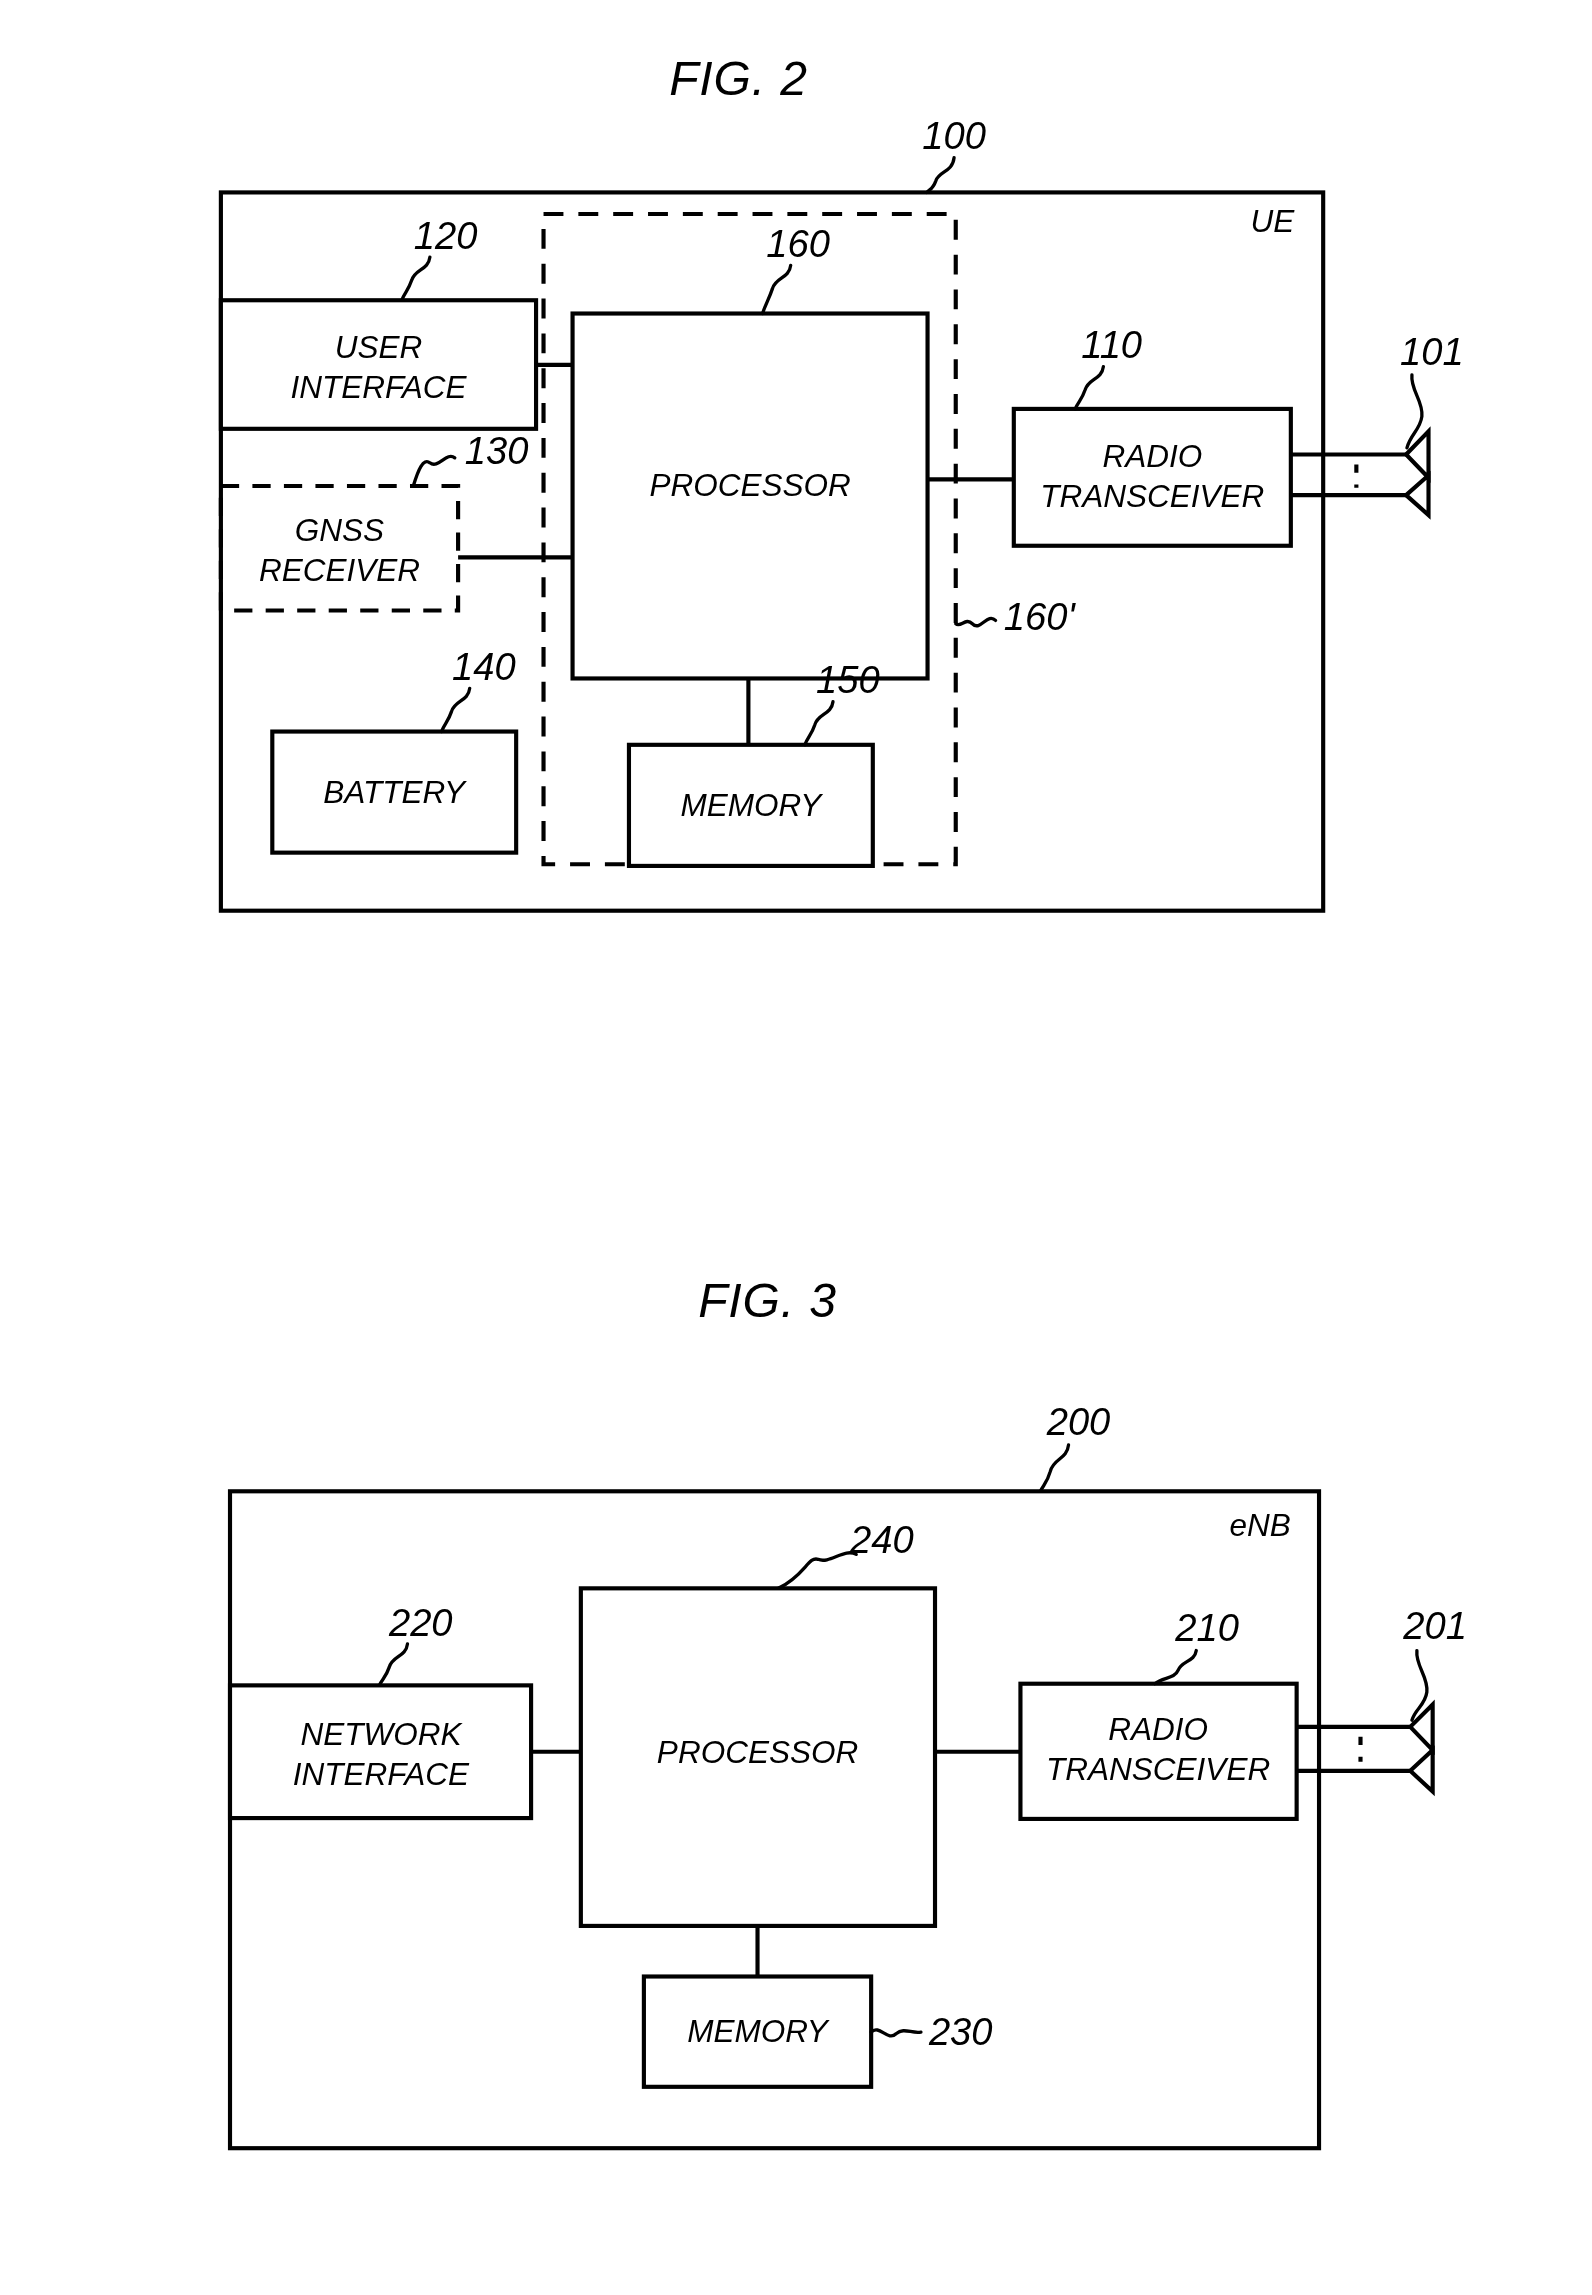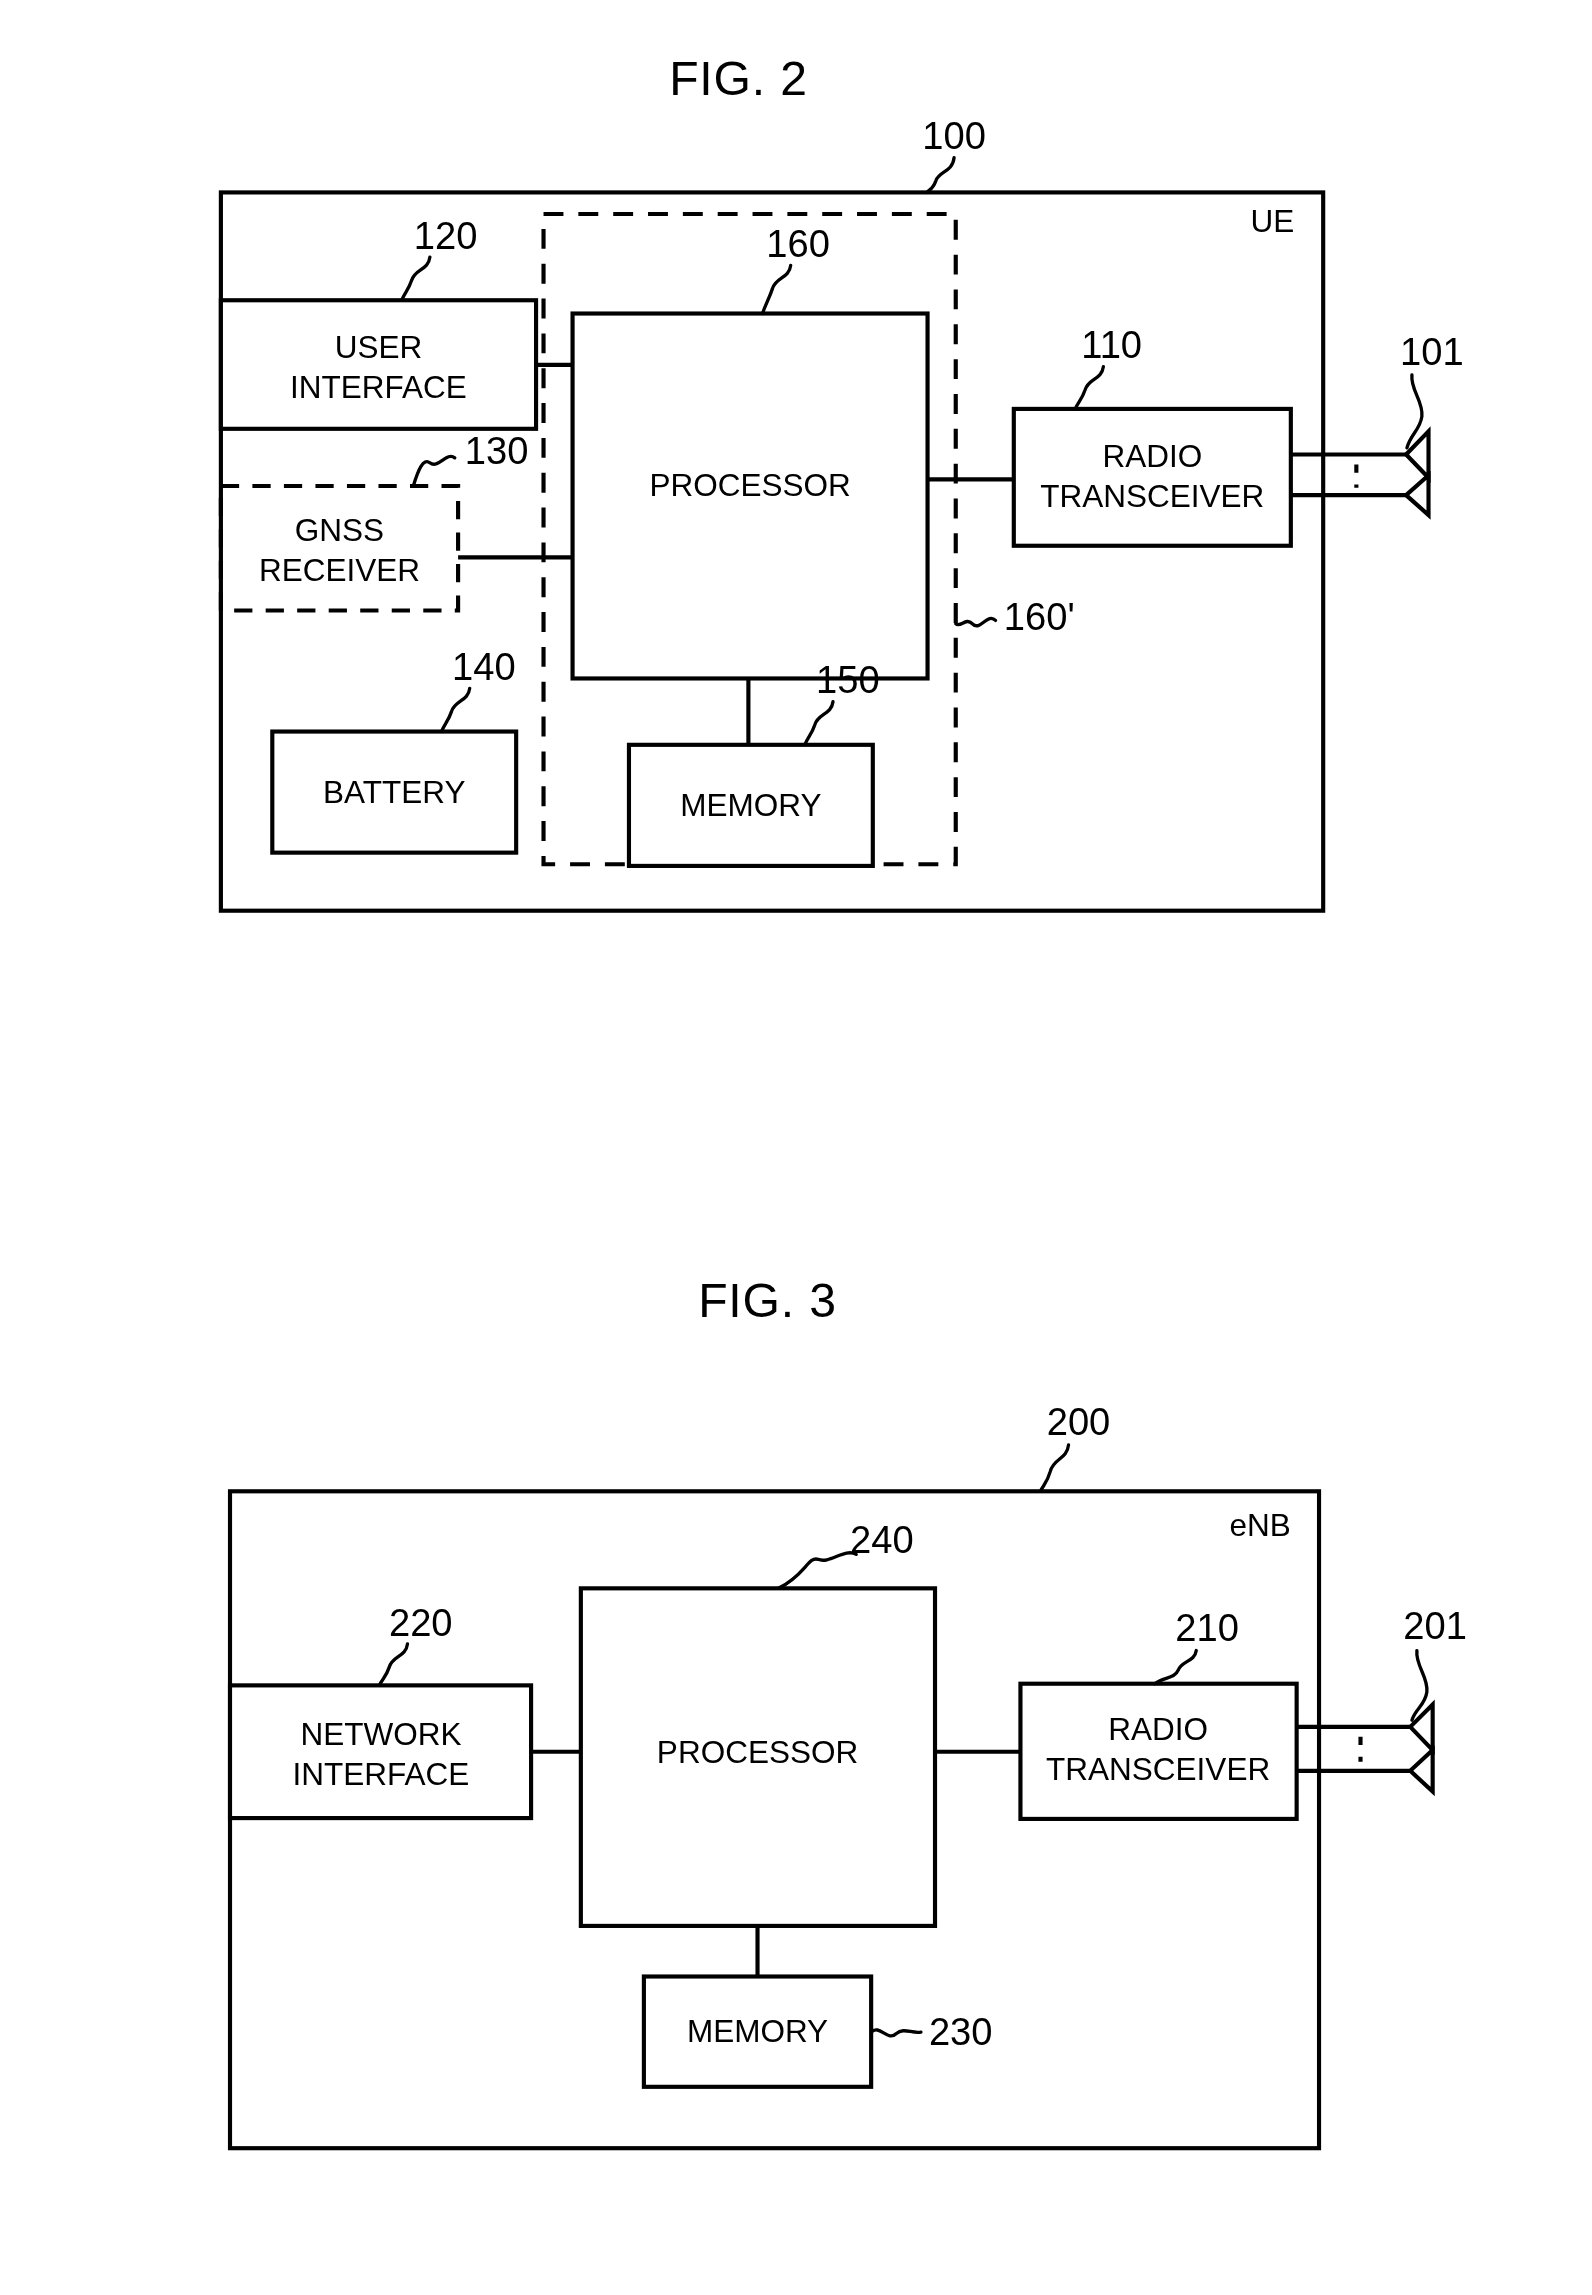--- a/index.html
+++ b/index.html
@@ -14,20 +14,21 @@
     color: #000000;
     position: relative;
     overflow: hidden;
   }
   #sheet {
     position: absolute;
     left: 0;
     top: 0;
     width: 1593px;
     height: 2295px;
+    font-style: italic;
   }
   svg { display: block; }
   .box-solid {
     fill: #ffffff;
     stroke: #000000;
     stroke-width: 5;
   }
   .box-dashed {
     fill: none;
     stroke: #000000;

